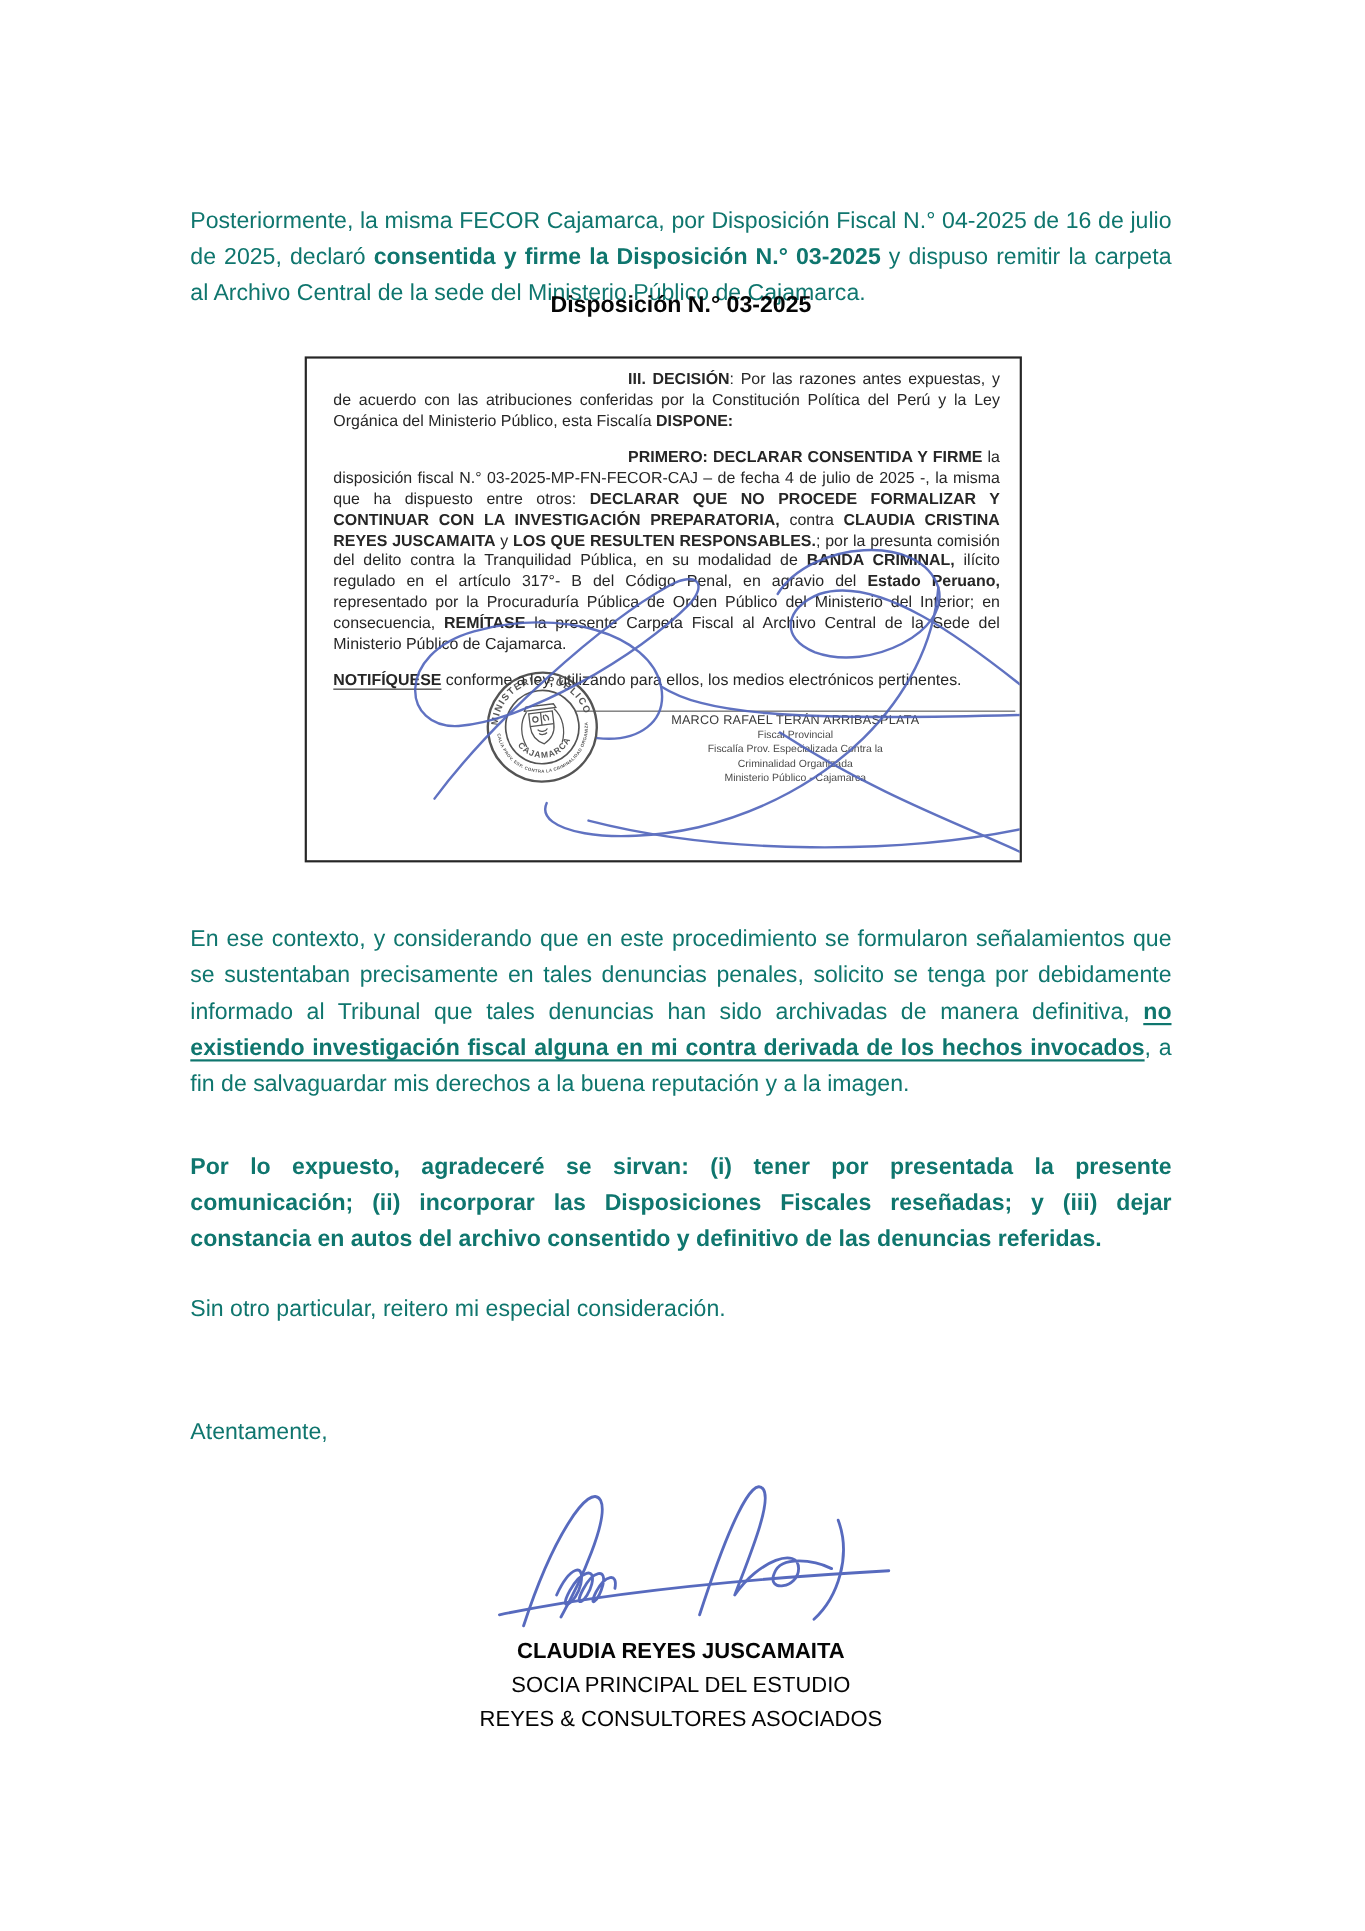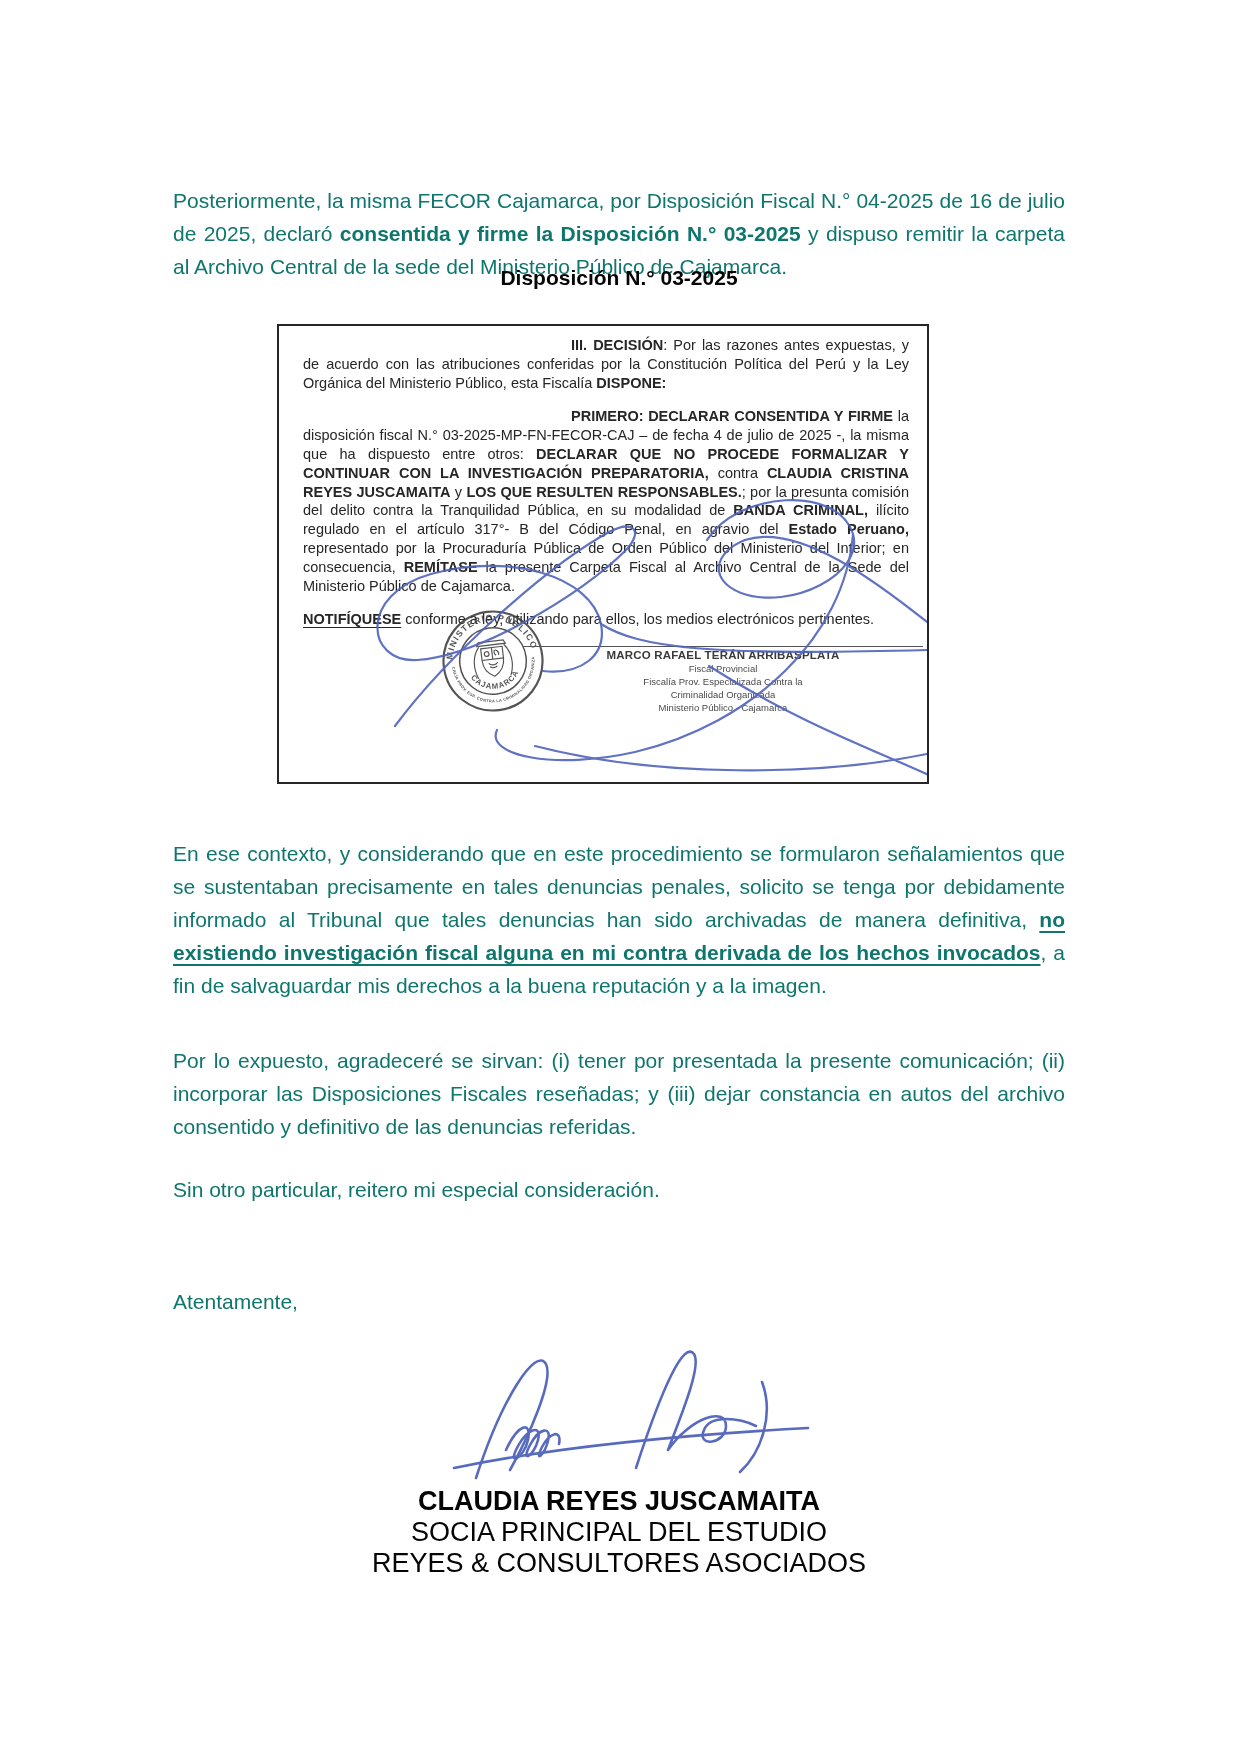--- a/index.html
+++ b/index.html
@@ -38,30 +38,30 @@
   #notif-par{margin-top:1px;}
   .u{text-decoration:underline;text-underline-offset:3px;}
   
   #seal-wrap{position:absolute;left:160px;top:281px;width:108px;height:108px;transform:rotate(-7deg);opacity:.88;}
   #signer-block{
     position:absolute;left:244px;top:320px;width:400px;
     text-align:center;line-height:13px;color:#4a4a4a;font-size:9.5px;
     text-indent:0;
   }
   #signer-name{
-    display:block;font-size:11.5px;font-weight:bold;color:#3a3a3a;
+    display:block;font-size:11.5px;font-weight:normal;color:#3a3a3a;
     border-top:1.5px solid #555;padding-top:2px;letter-spacing:.2px;
   }
   .sig-svg{position:absolute;pointer-events:none;}
   
   .ink{stroke:#4f63bb;fill:none;stroke-linecap:round;stroke-linejoin:round;}
   
   #sig-block{
     position:absolute;left:173px;top:1486px;width:892px;
-    text-align:center;line-height:31px;font-size:27px;color:#050505;
+    text-align:center;line-height:31px;font-size:20px;color:#050505;
   }
   #sig-name{font-weight:bold;}
   #footer{
     position:absolute;left:173px;top:1608px;width:863px;
     text-align:right;font-size:21px;
   }
   #footer .lbl{color:#93a1b3;letter-spacing:6px;}
   #footer .num{color:#3a4250;letter-spacing:3px;margin-left:10px;}
   .seal-text{font-family:"Liberation Sans",sans-serif;font-weight:bold;fill:#3d3d3d;}
 </style>
@@ -129,21 +129,21 @@
         <path d="M428,214 C458,166 558,158 574,208 C585,248 512,285 462,267 C429,254 435,226 466,214 C520,196 600,258 648,296"></path>
         <path d="M574,208 C566,310 474,398 356,426 C276,444 206,430 218,404"></path>
         <path d="M256,420 C380,452 540,450 648,428"></path>
         <path d="M430,340 C520,398 606,428 656,452"></path>
       </g>
     </svg>
   </div>
 
   <p class="body-par" style="top:816px;"><span>En ese contexto, y considerando que en este procedimiento se formularon señalamientos que se sustentaban precisamente en tales denuncias penales, solicito se tenga por debidamente informado al Tribunal que tales denuncias han sido archivadas de manera definitiva, </span><span class="bu">no existiendo investigación fiscal alguna en mi contra derivada de los hechos invocados</span><span>, a fin de salvaguardar mis derechos a la buena reputación y a la imagen.</span></p>
 
-  <p class="body-par" style="top:1023px;">Por lo expuesto, agradeceré se sirvan: (i) tener por presentada la presente comunicación; (ii) incorporar las Disposiciones Fiscales reseñadas; y (iii) dejar constancia en autos del archivo consentido y definitivo de las denuncias referidas.</p>
+  <p class="body-par" style="top:1023px;font-weight:bold;">Por lo expuesto, agradeceré se sirvan: (i) tener por presentada la presente comunicación; (ii) incorporar las Disposiciones Fiscales reseñadas; y (iii) dejar constancia en autos del archivo consentido y definitivo de las denuncias referidas.</p>
 
   <p class="body-par" style="top:1152px;">Sin otro particular, reitero mi especial consideración.</p>
 
   <p class="body-par" style="top:1253px;margin-top:32px;">Atentamente,</p>
 
   <svg class="sig-svg" style="left:440px;top:1318px;" width="380" height="170" viewBox="0 0 380 170">
     <g class="ink" stroke="#5568c2" stroke-width="2.6" opacity="0.95">
       <path d="M36,160 C62,80 96,28 106,46 C114,62 88,120 70,152"></path>
       <path d="M66,132 c12,-26 26,-30 22,-10 c-4,18 -22,28 -10,6 c10,-18 24,-22 20,-6 c-4,16 -18,24 -8,5 c9,-17 22,-20 18,-4 c-4,15 -14,22 -6,6 c8,-15 20,-18 17,-3"></path>
       <path d="M196,150 C222,70 244,22 254,36 C262,48 240,100 228,132 C250,100 286,88 286,108 C286,126 256,130 264,112 C270,96 300,100 316,108"></path>

